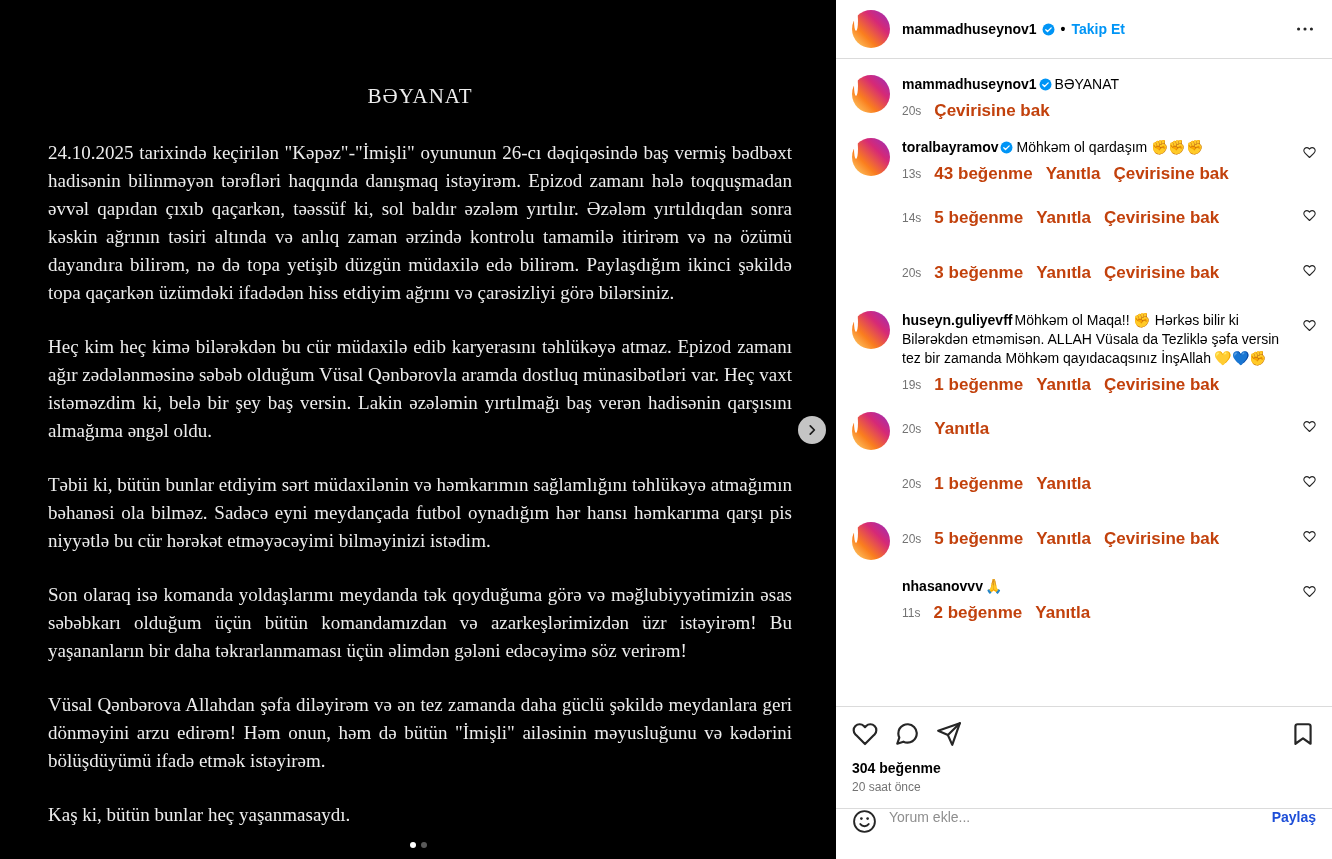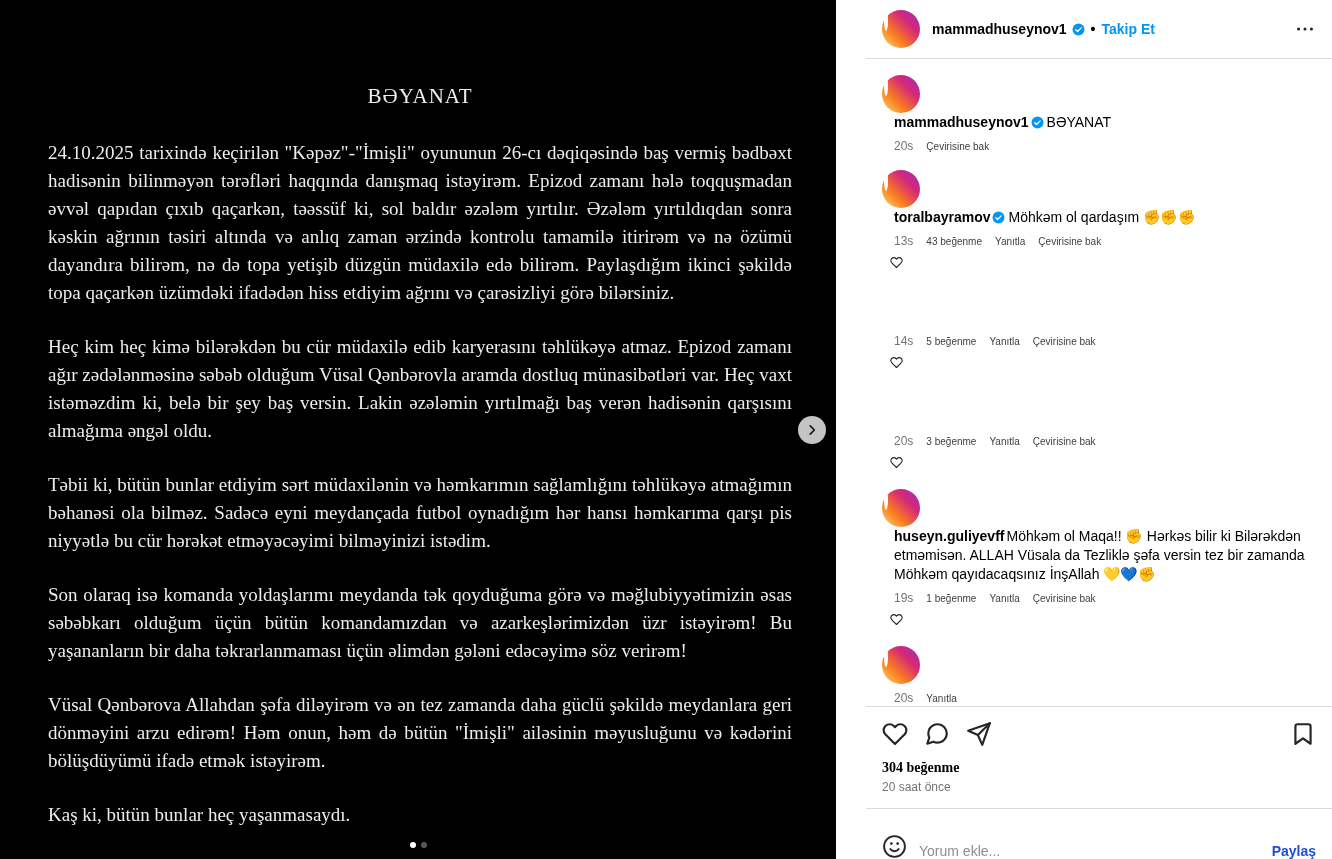--- a/index.html
+++ b/index.html
@@ -17,56 +17,56 @@
   .statement p.sig { margin-bottom:0; }
   .next-btn { position:absolute; right:10px; top:416px; width:28px; height:28px; border-radius:50%;
               border:none; background:rgba(230,230,230,.85); cursor:pointer;
               display:flex; align-items:center; justify-content:center; }
   .next-btn svg { display:block; }
   .dots { position:absolute; bottom:11px; left:0; width:100%; display:flex; justify-content:center; gap:5px; }
   .dot { width:6px; height:6px; border-radius:50%; background:rgba(255,255,255,.35); }
   .dot.active { background:#fff; }
 
   
-  .panel { width:496px; height:859px; display:flex; flex-direction:column; background:#fff;margin-left:30px; }
+  .panel { width:496px; height:859px; display:flex; flex-direction:column; background:#fff; }
 
   .p-header { flex:0 0 59px; display:flex; align-items:center; padding:0 16px;
               border-bottom:1px solid #dbdbdb; }
   .ring { width:38px; height:38px; border-radius:50%; padding:2px; flex:0 0 38px;
           background:linear-gradient(45deg,#feda75,#fa7e1e,#d62976,#962fbf); }
   .ring.no-ring { background:transparent; }
   .ring-inner { width:100%; height:100%; border-radius:50%; background:#fff; padding:2px; }
   .avatar { width:100%; height:100%; border-radius:50%; background:#888; }
   .p-header .name-row { margin-left:12px; display:flex; align-items:center; gap:5px; font-size:14px; }
   .uname { font-weight:700; color:#000; cursor:pointer; }
   .badge { display:inline-flex; width:13px; height:13px; }
   .sep { color:#000; font-weight:700; margin:0 1px; }
   .follow { color:#0095f6; font-weight:700; font-size:14px; background:none; border:none; cursor:pointer; }
   .more-btn { margin-left:auto; background:none; border:none; cursor:pointer; display:flex; }
 
   .comments { flex:0 0 647px; overflow:hidden; padding:16px 16px 0 16px; }
-  .crow { display:flex; margin-bottom:17px;flex-direction:column; }
+  .crow { display:flex; margin-bottom:17px; }
   .crow .body { margin-left:12px; flex:1 1 auto; min-width:0; }
   .ctext { font-size:14px; line-height:19px; color:#000; word-wrap:break-word; }
   .ctext .uname { margin-right:2px; }
   .ctext .badge { vertical-align:-2px; margin-right:3px; }
   .cmeta { margin-top:7px; display:flex; gap:13px; font-size:12px; color:#737373; align-items:center; }
-  .cmeta button { background:none; border:none; font-size:10px; color:#404040; cursor:pointer;
-                  font-family:inherit; padding:0; font-weight:400; }
+  .cmeta button { background:none; border:none; font-size:17px; color:#c2410c; cursor:pointer;
+                  font-family:inherit; padding:0; font-weight:700; }
   .cmeta .t { font-weight:400; }
   .c-heart { background:none; border:none; cursor:pointer; padding:4px 0 0 8px; height:24px; color:#262626; }
 
   .actions { border-top:1px solid #dbdbdb; padding:7px 16px 0 16px; }
   .icon-row { display:flex; align-items:center; gap:16px; height:40px; }
   .icon-btn { background:none; border:none; cursor:pointer; padding:0; display:flex; color:#262626; }
   .icon-btn.save { margin-left:auto; }
-  .likes { font-size:14px; font-weight:700; color:#000; margin-top:6px;font-family:Liberation Serif, serif; }
+  .likes { font-size:14px; font-weight:700; color:#000; margin-top:6px; }
   .ago { font-size:12px; color:#737373; margin:4px 0 14px; }
 
-  .composer { border-top:1px solid #dbdbdb; flex:1 1 auto; display:flex; align-items:flex-end;
+  .composer { border-top:1px solid #dbdbdb; flex:1 1 auto; display:flex; align-items:flex-start;
               padding:0 16px; gap:12px; }
   .composer input { border:none; outline:none; flex:1 1 auto; font-size:14px; color:#262626;
                     font-family:inherit; background:transparent; }
   .composer input::placeholder { color:#8e8e8e; }
   .post-btn { background:none; border:none; color:#1d4ed8; font-weight:700; font-size:14px; cursor:pointer; }
 </style>
 </head>
 <body>
 
 <div class="app">
@@ -315,21 +315,21 @@
         </button>
       </div>
         <div class="crow">
         <span class="ring no-ring">
           <span class="ring-inner">
             <span class="avatar" style="background: radial-gradient(circle at 50% 38%, rgb(65, 86, 90), rgb(85, 85, 85) 140%);"></span>
           </span>
         </span>
         <div class="body">
           <div class="ctext">
-            <span class="uname">meydanlara</span><span>🙏</span>
+            <span class="uname">nhasanovvv</span><span>🙏</span>
           </div>
           <div class="cmeta">
             <span class="t">11s</span>
             <button>2 beğenme</button>
             <button>Yanıtla</button>
 
           </div>
         </div>
         <button class="c-heart">
           <span style="display:flex">

